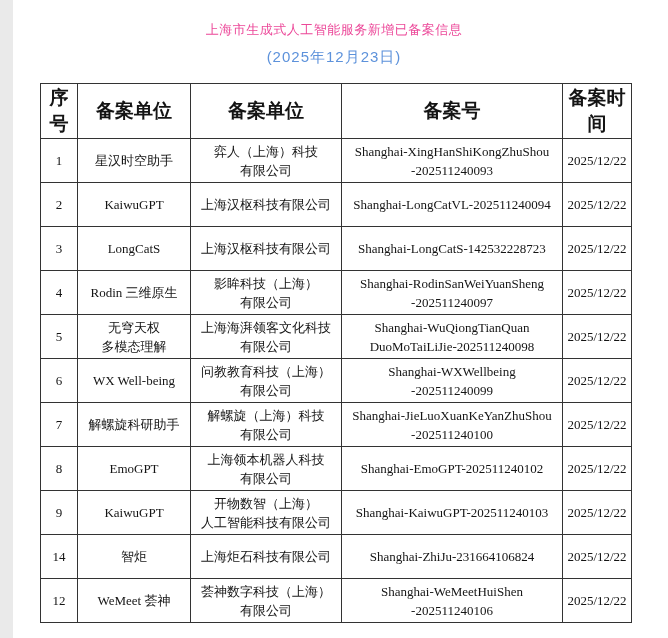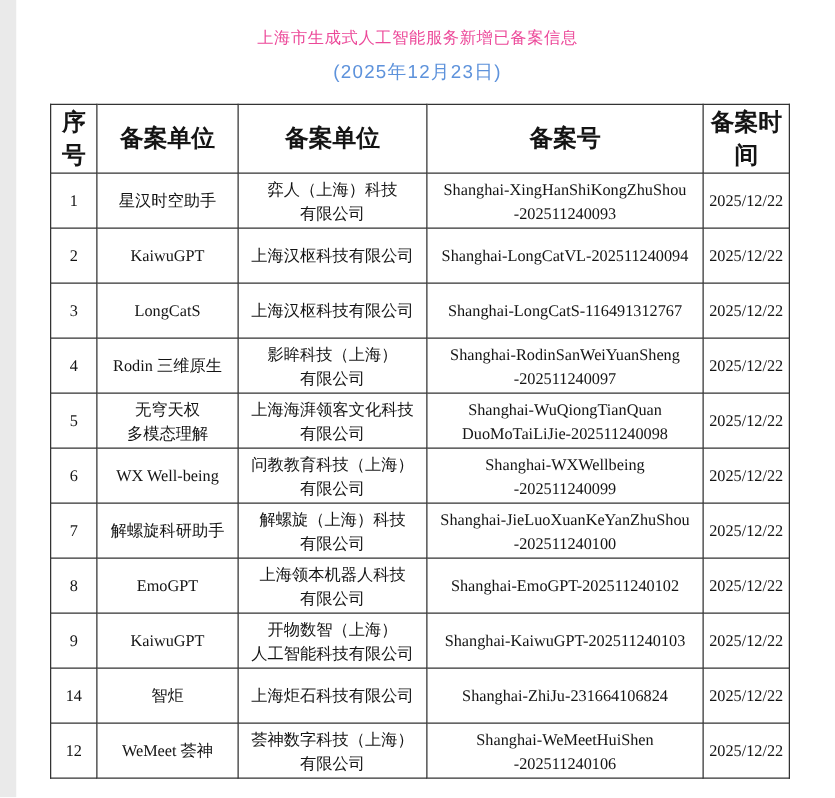--- a/index.html
+++ b/index.html
@@ -116,21 +116,21 @@
         <td>2</td>
         <td>KaiwuGPT</td>
         <td>上海汉枢科技有限公司</td>
         <td>Shanghai-LongCatVL-202511240094</td>
         <td>2025/12/22</td>
       </tr>
       <tr>
         <td>3</td>
         <td>LongCatS</td>
         <td>上海汉枢科技有限公司</td>
-        <td>Shanghai-LongCatS-116491312767</td>
+        <td>Shanghai-LongCatS-142532228723</td>
         <td>2025/12/22</td>
       </tr>
       <tr>
         <td>4</td>
         <td>Rodin 三维原生</td>
         <td>影眸科技（上海）
 有限公司</td>
         <td>Shanghai-RodinSanWeiYuanSheng
 -202511240097</td>
         <td>2025/12/22</td>

